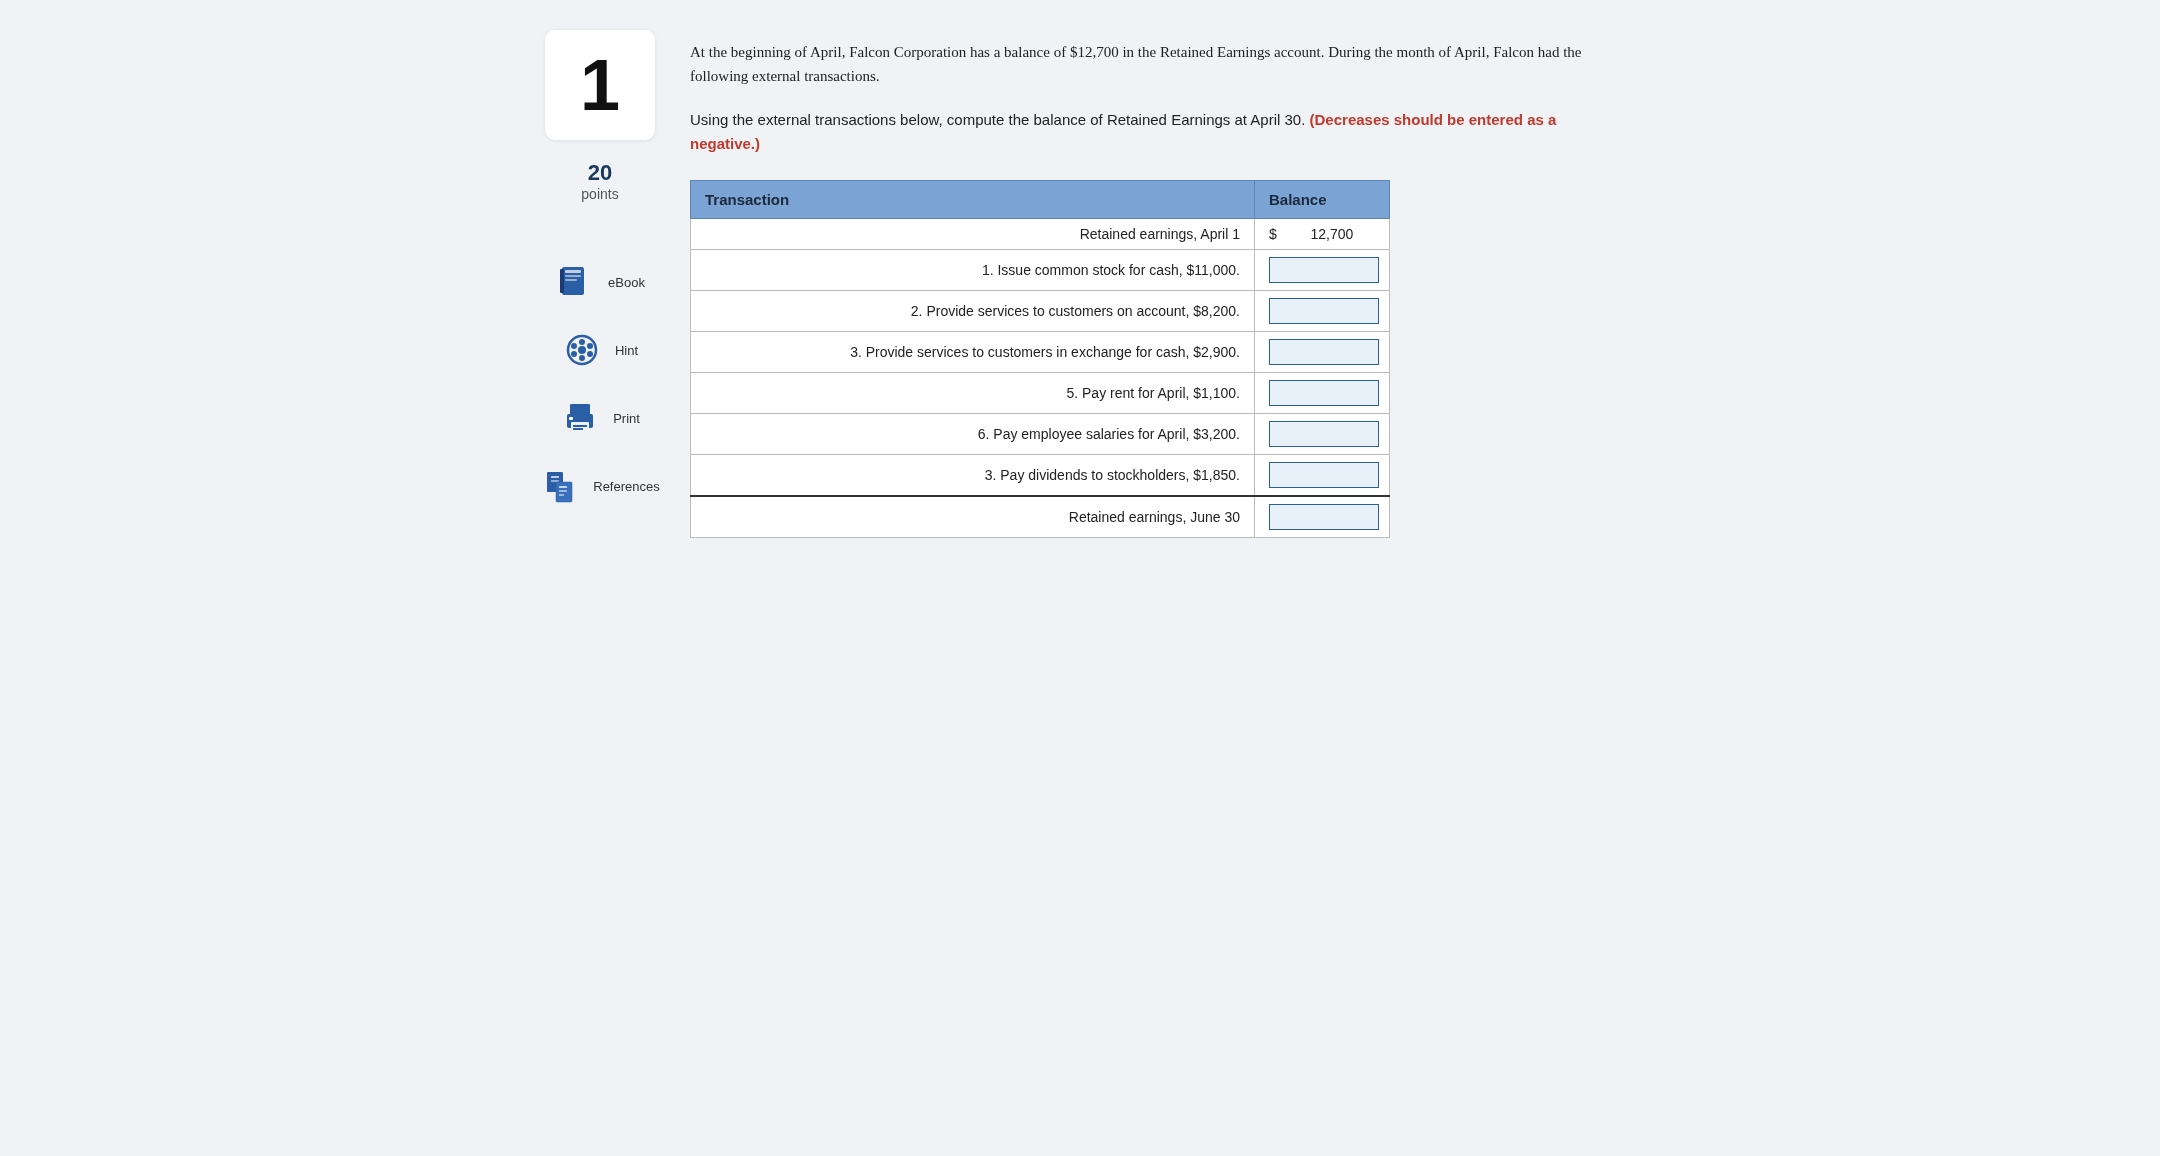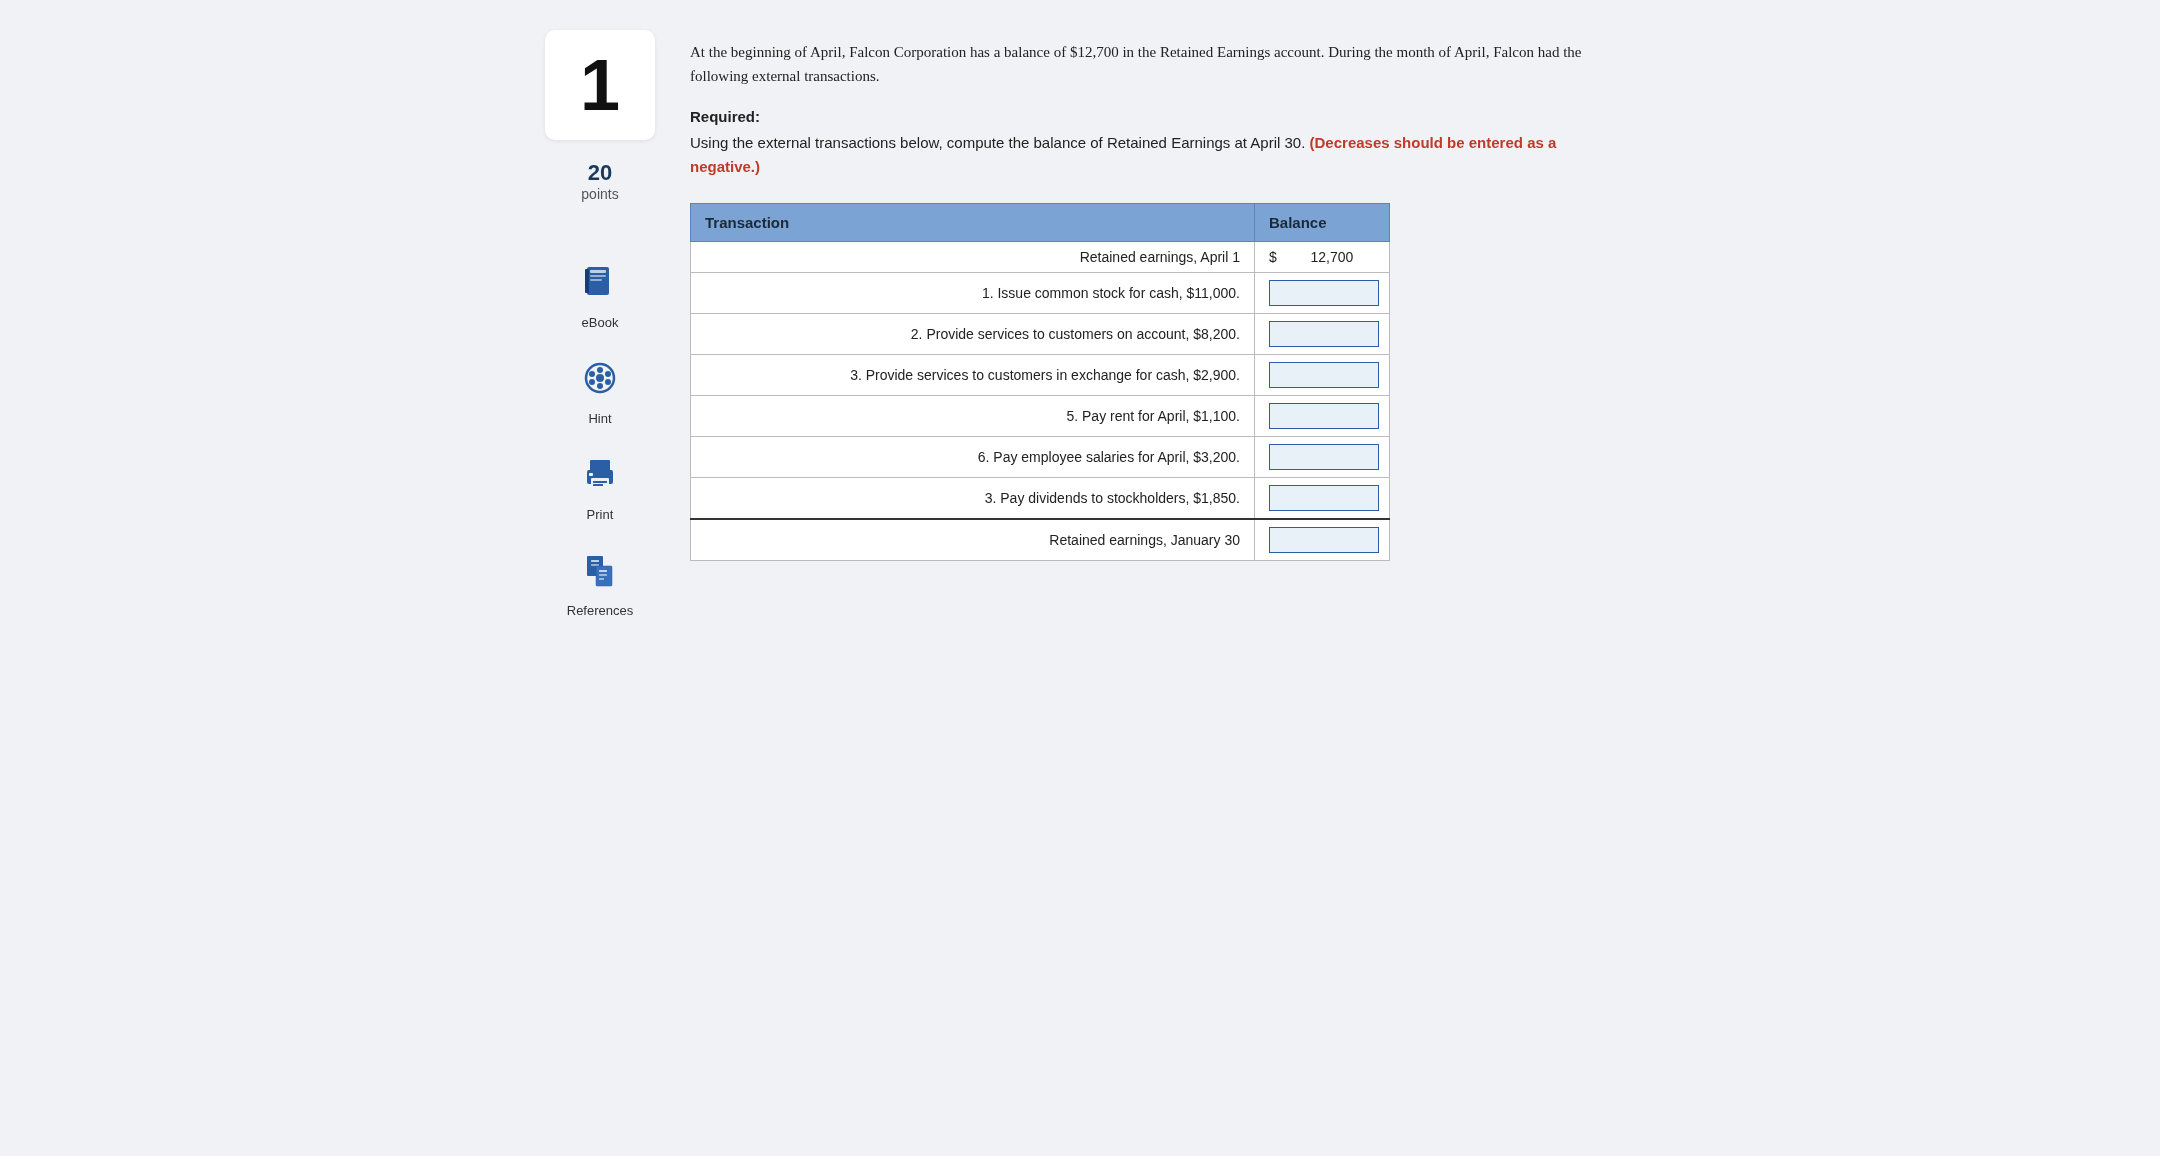--- a/index.html
+++ b/index.html
@@ -68,21 +68,21 @@
     .sidebar-icons {
       display: flex;
       flex-direction: column;
       align-items: center;
       margin-top: 60px;
       gap: 28px;
     }
 
     .sidebar-icon-item {
       display: flex;
-      flex-direction: column;
+      flex-direction: row;
       align-items: center;
       cursor: pointer;
       gap: 13px;
     }
 
     .sidebar-icon-item .icon-shape {
       width: 40px;
       height: 40px;
       display: flex;
       align-items: center;
@@ -267,21 +267,20 @@
           </svg>
         </div>
         <span class="icon-label">References</span>
       </div>
     </div>
   </div>
 
   <div class="main-content">
     <p class="question-text">At the beginning of April, Falcon Corporation has a balance of $12,700 in the Retained Earnings account. During the month of April, Falcon had the following external transactions.</p>
 
-    <p class="required-label">Required:</p>
     <p class="instruction-text">
       <span>Using the external transactions below, compute the balance of Retained Earnings at April 30.</span>
       <span class="instruction-red">(Decreases should be entered as a negative.)</span>
     </p>
 
     <table class="transaction-table">
       <thead>
         <tr>
           <th>Transaction</th>
           <th>Balance</th>
@@ -316,20 +315,20 @@
           </tr>
           <tr>
             <td>6. Pay employee salaries for April, $3,200.</td>
             <td class="balance-cell"><input type="text" class="balance-input" style=""></td>
           </tr>
           <tr>
             <td>3. Pay dividends to stockholders, $1,850.</td>
             <td class="balance-cell"><input type="text" class="balance-input" style=""></td>
           </tr>
           <tr class="retained-earnings-row">
-            <td>Retained earnings, January 30</td>
+            <td>Retained earnings, June 30</td>
             <td class="balance-cell"><input type="text" class="balance-input" style=""></td>
           </tr>
         </tbody>
     </table>
   </div>
 
 </div>
 
 </body></html>

